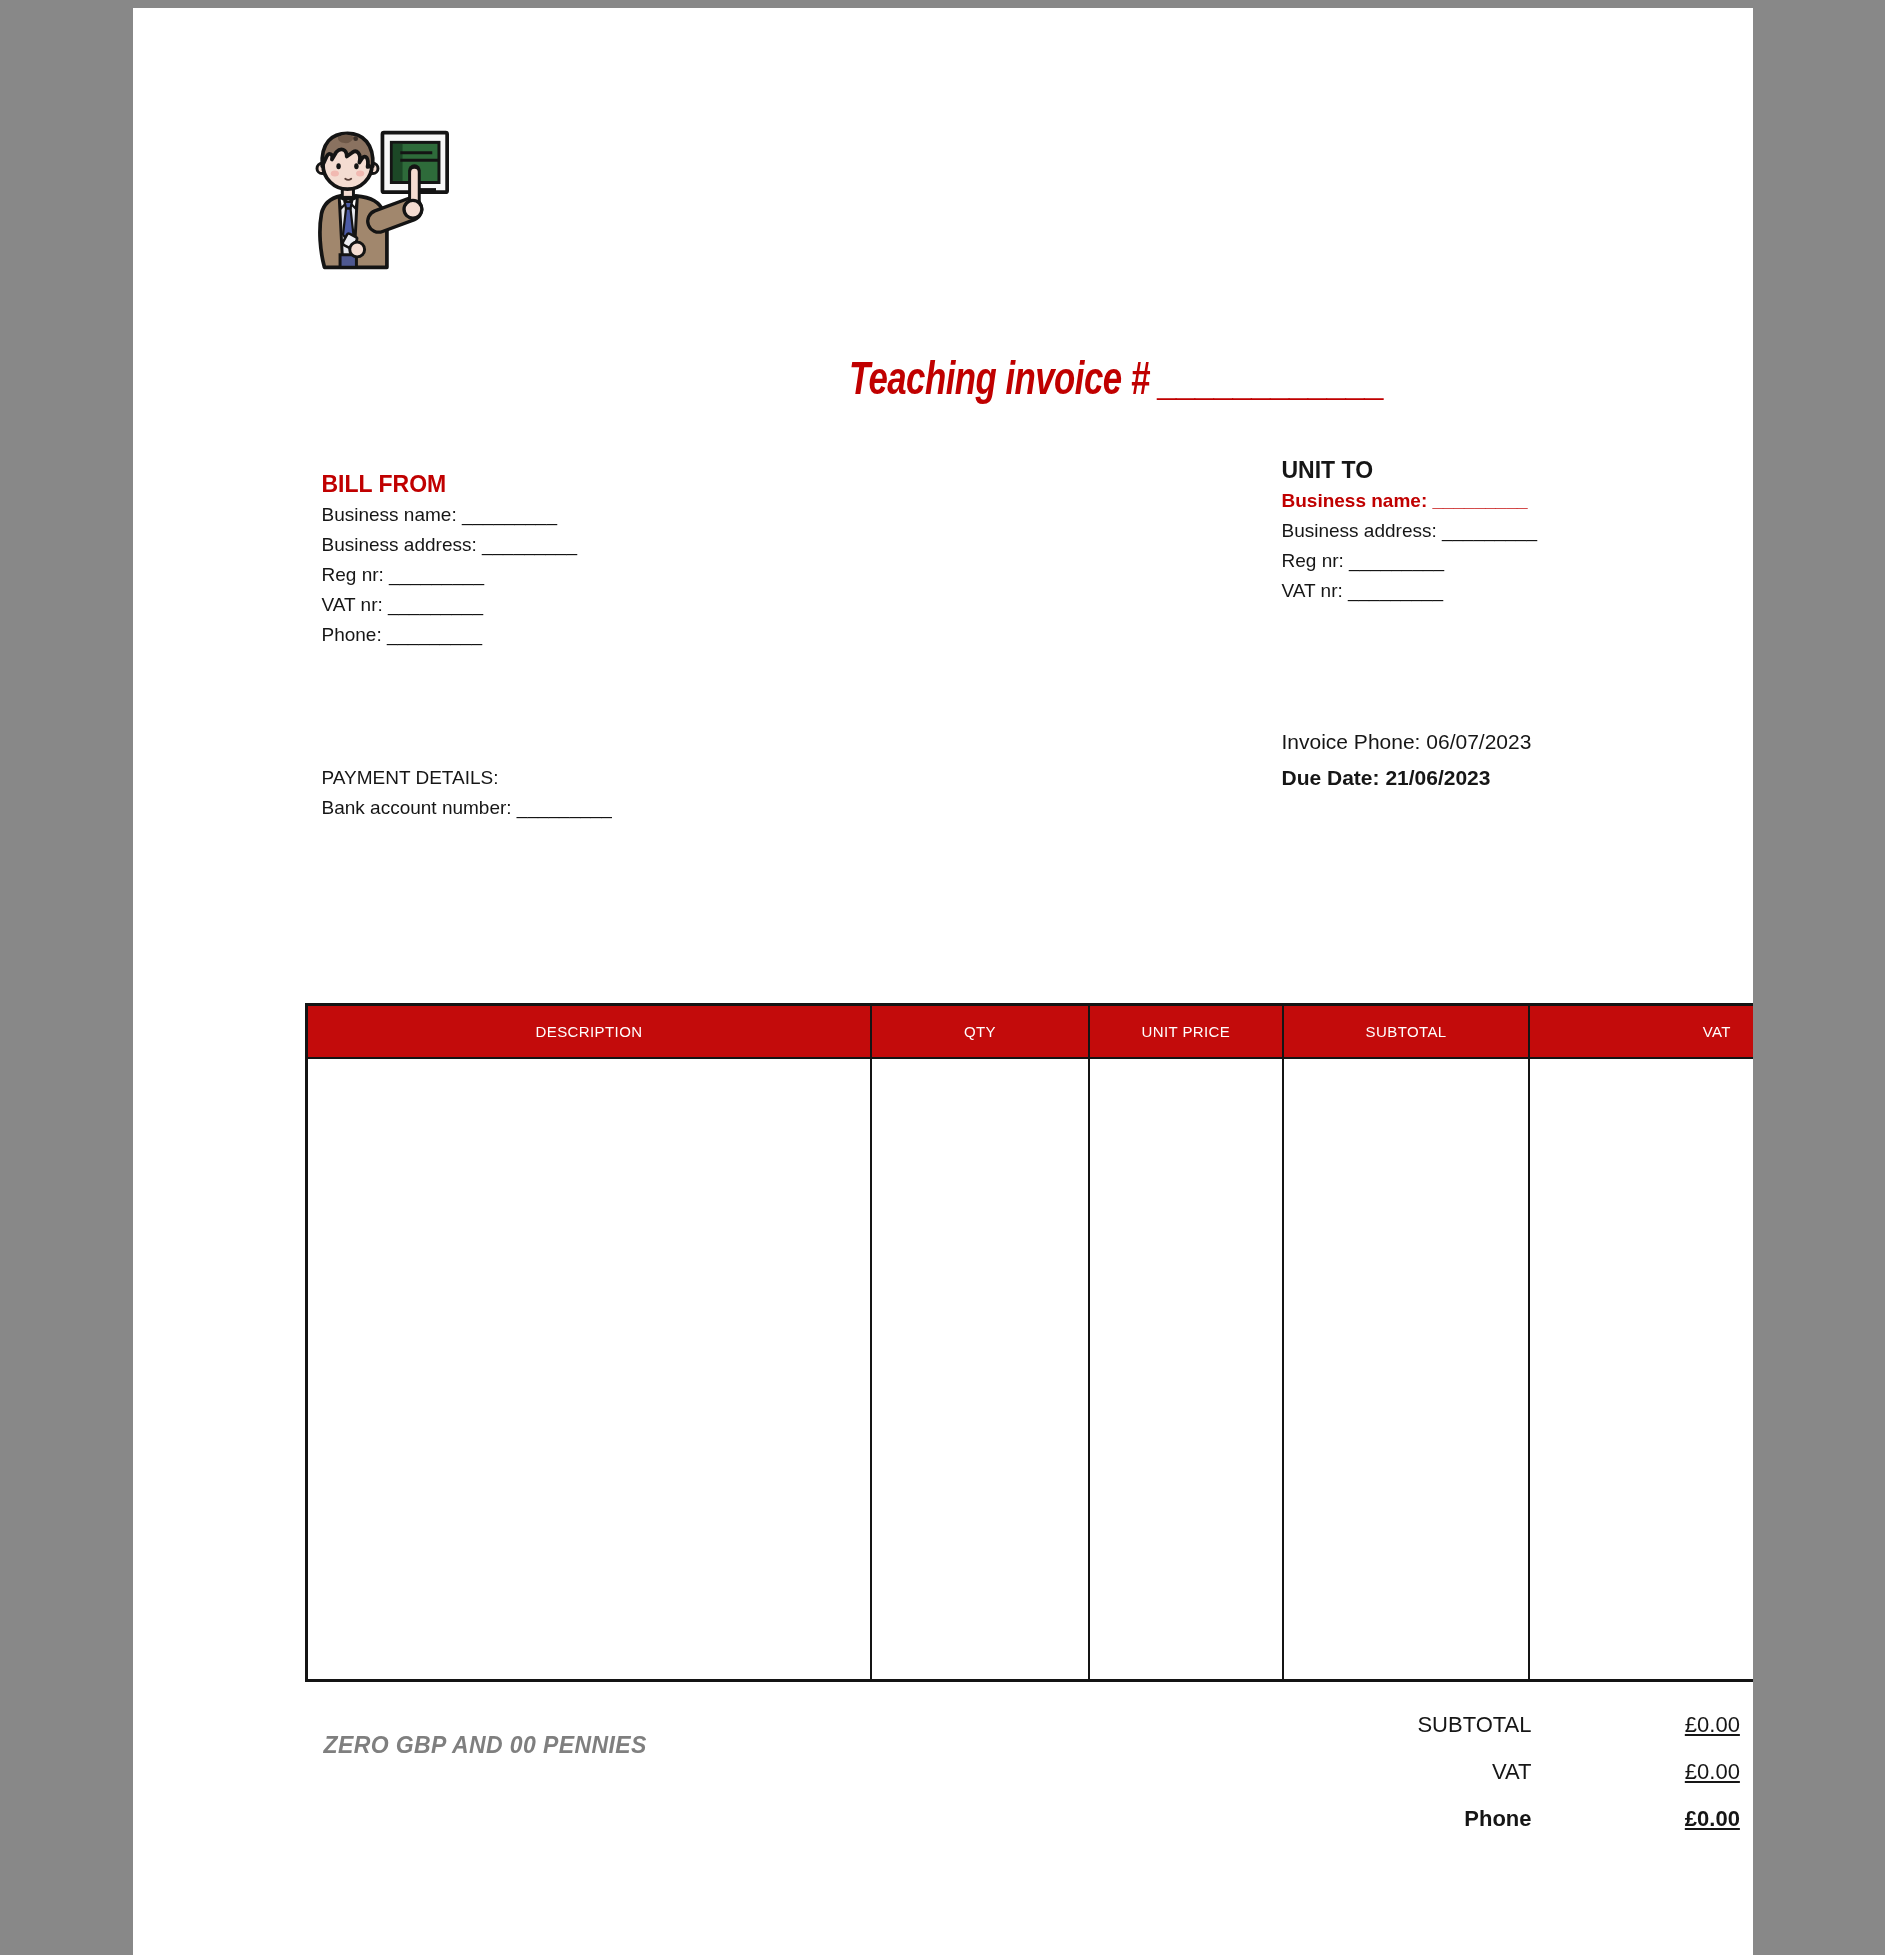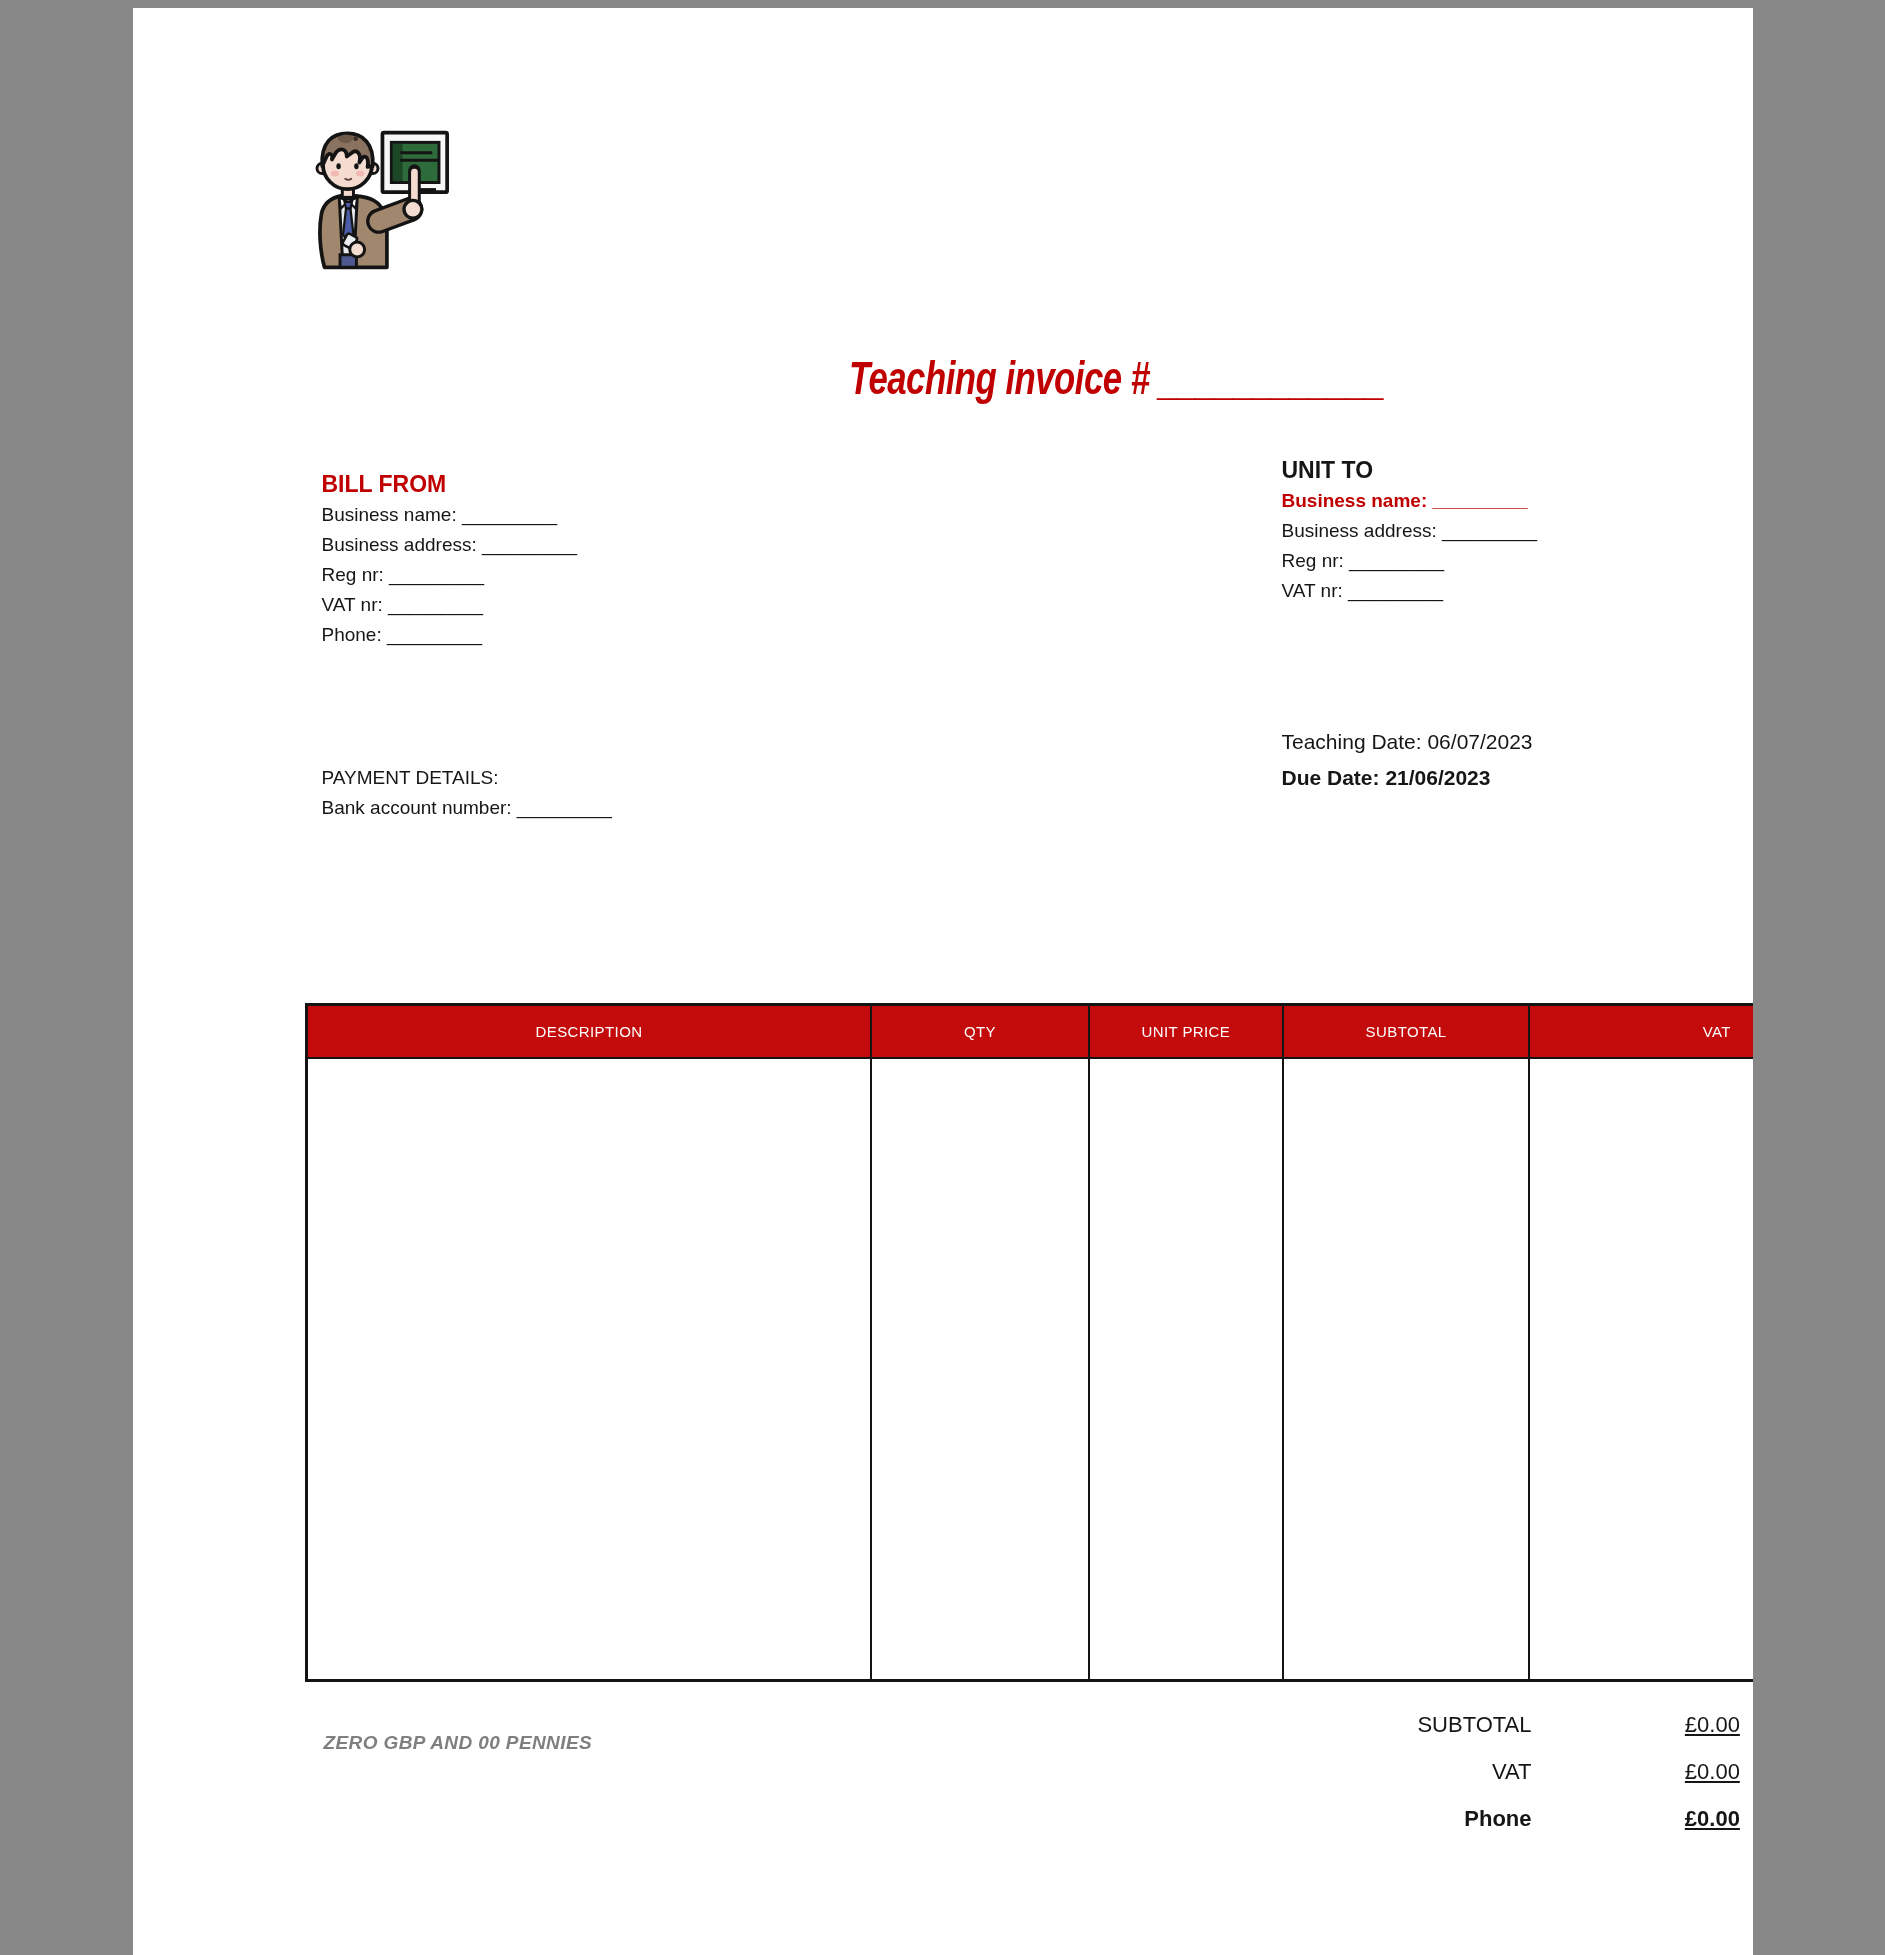--- a/index.html
+++ b/index.html
@@ -49,21 +49,21 @@
   .td{border-right:2.2px solid var(--line);}
   .td:last-child{border-right:none;}
   .c1{width:35.4%;} .c2{width:13.6%;} .c3{width:12.2%;} .c4{width:15.4%;} .c5{flex:1;}
   .totals{position:absolute;left:172px;top:1693px;width:1602px;font-size:22px;}
   .trow{display:flex;height:47px;align-items:center;}
   .tlabel{width:1227px;text-align:right;}
   .tvalue{flex:1;text-align:center;padding-right:13.3px;text-decoration:underline;}
   .total-row{font-weight:700;}
   .amount-words{
     position:absolute;left:191px;top:1724px;
-    font-size:19px;font-weight:700;font-style:italic;color:var(--gray);
+    font-size:23px;font-weight:700;font-style:italic;color:var(--gray);
     letter-spacing:0.4px;
   }
 </style>
 </head>
 <body>
 
 <div class="page">
 
   <svg class="logo" viewBox="0 0 200 195" aria-hidden="true">
 
@@ -135,21 +135,21 @@
 
   <div class="section bill-to">
     <div class="sec-heading">UNIT TO</div>
     <div class="field-line red-line"><span>Business name:</span><span class="blank">_________</span></div>
     <div class="field-line"><span>Business address:</span><span class="blank">_________</span></div>
     <div class="field-line"><span>Reg nr:</span><span class="blank">_________</span></div>
     <div class="field-line"><span>VAT nr:</span><span class="blank">_________</span></div>
   </div>
 
   <div class="dates">
-    <div class="field-line"><span>Teaching Date:</span> <span>06/07/2023</span></div>
+    <div class="field-line"><span>Invoice Phone:</span> <span>06/07/2023</span></div>
     <div class="field-line due-row"><span>Due Date:</span> <span>21/06/2023</span></div>
   </div>
 
   <div class="section payment">
     <div class="field-line">PAYMENT DETAILS:</div>
     <div class="field-line"><span>Bank account number:</span><span class="blank">_________</span></div>
   </div>
 
   <div class="items-table">
     <div class="thead">

